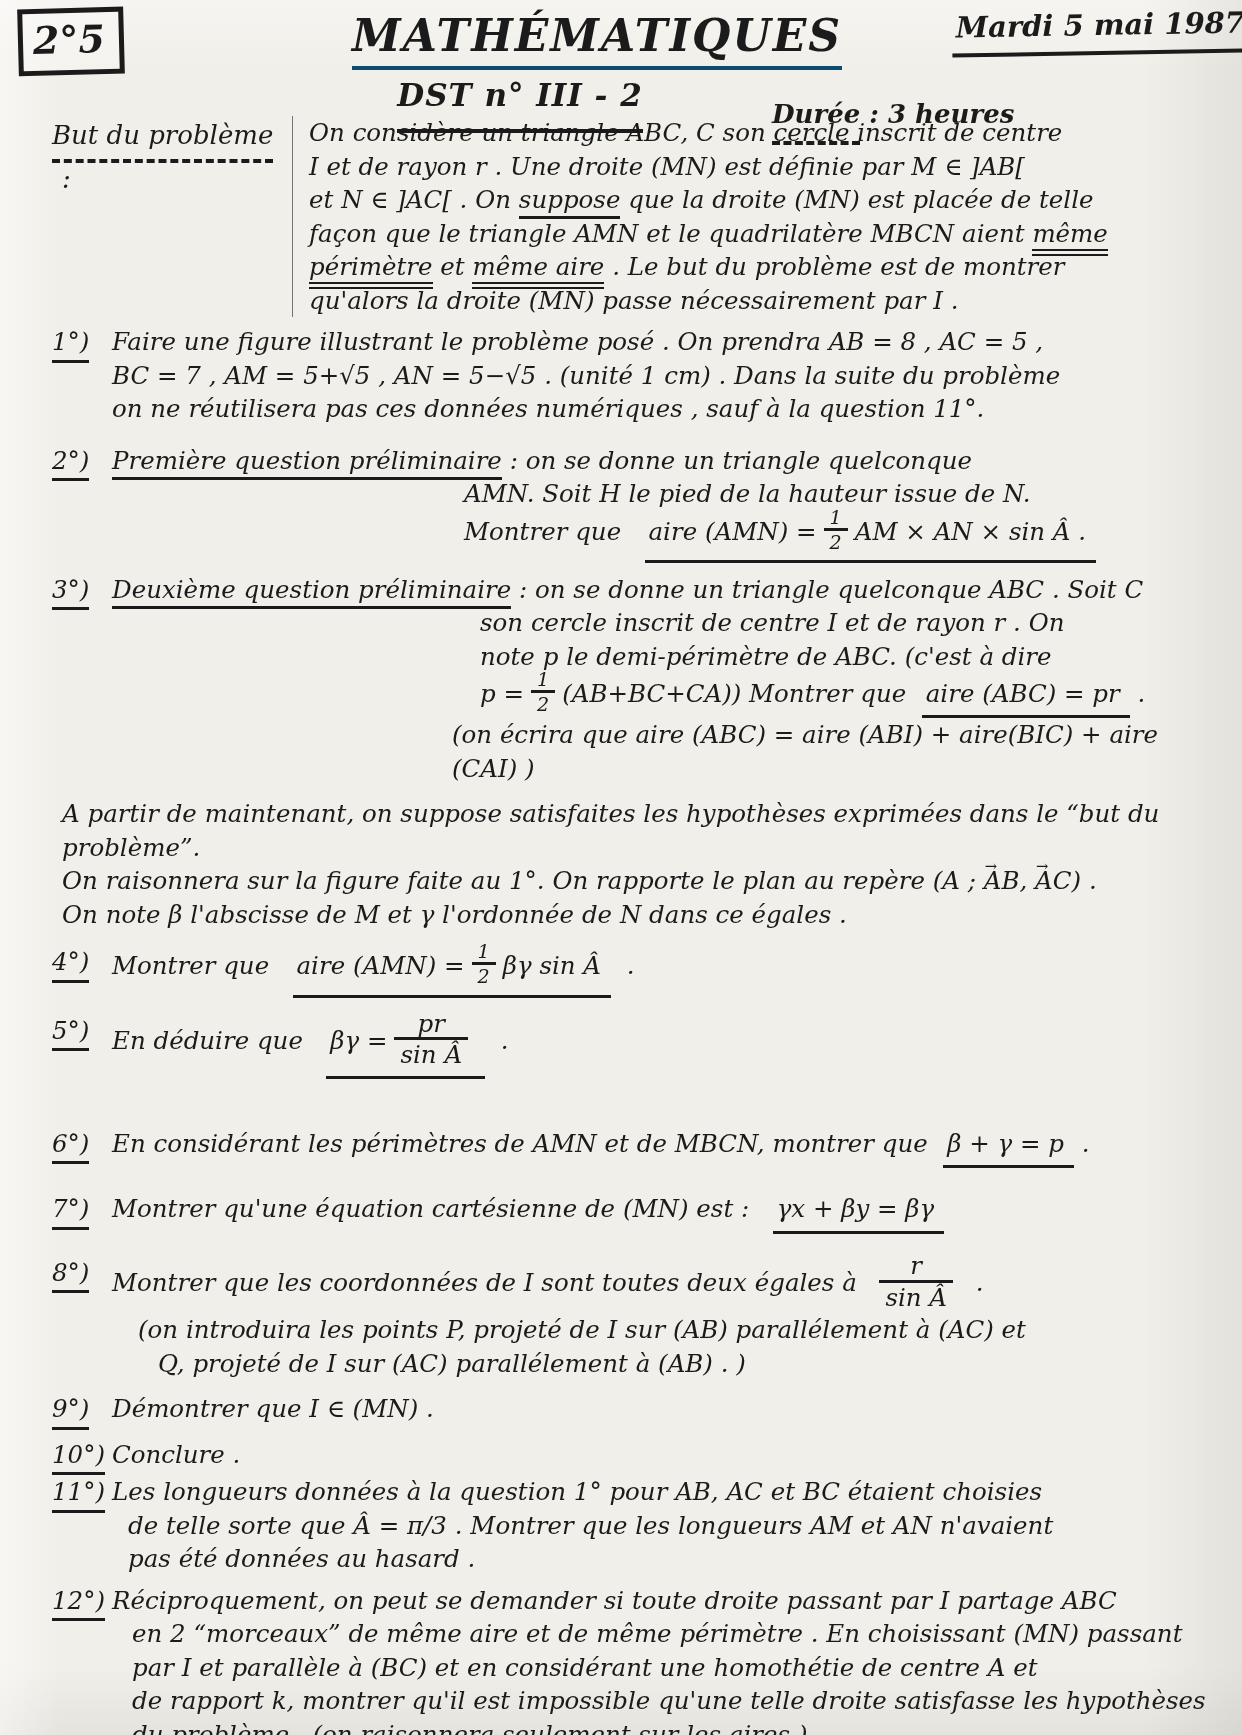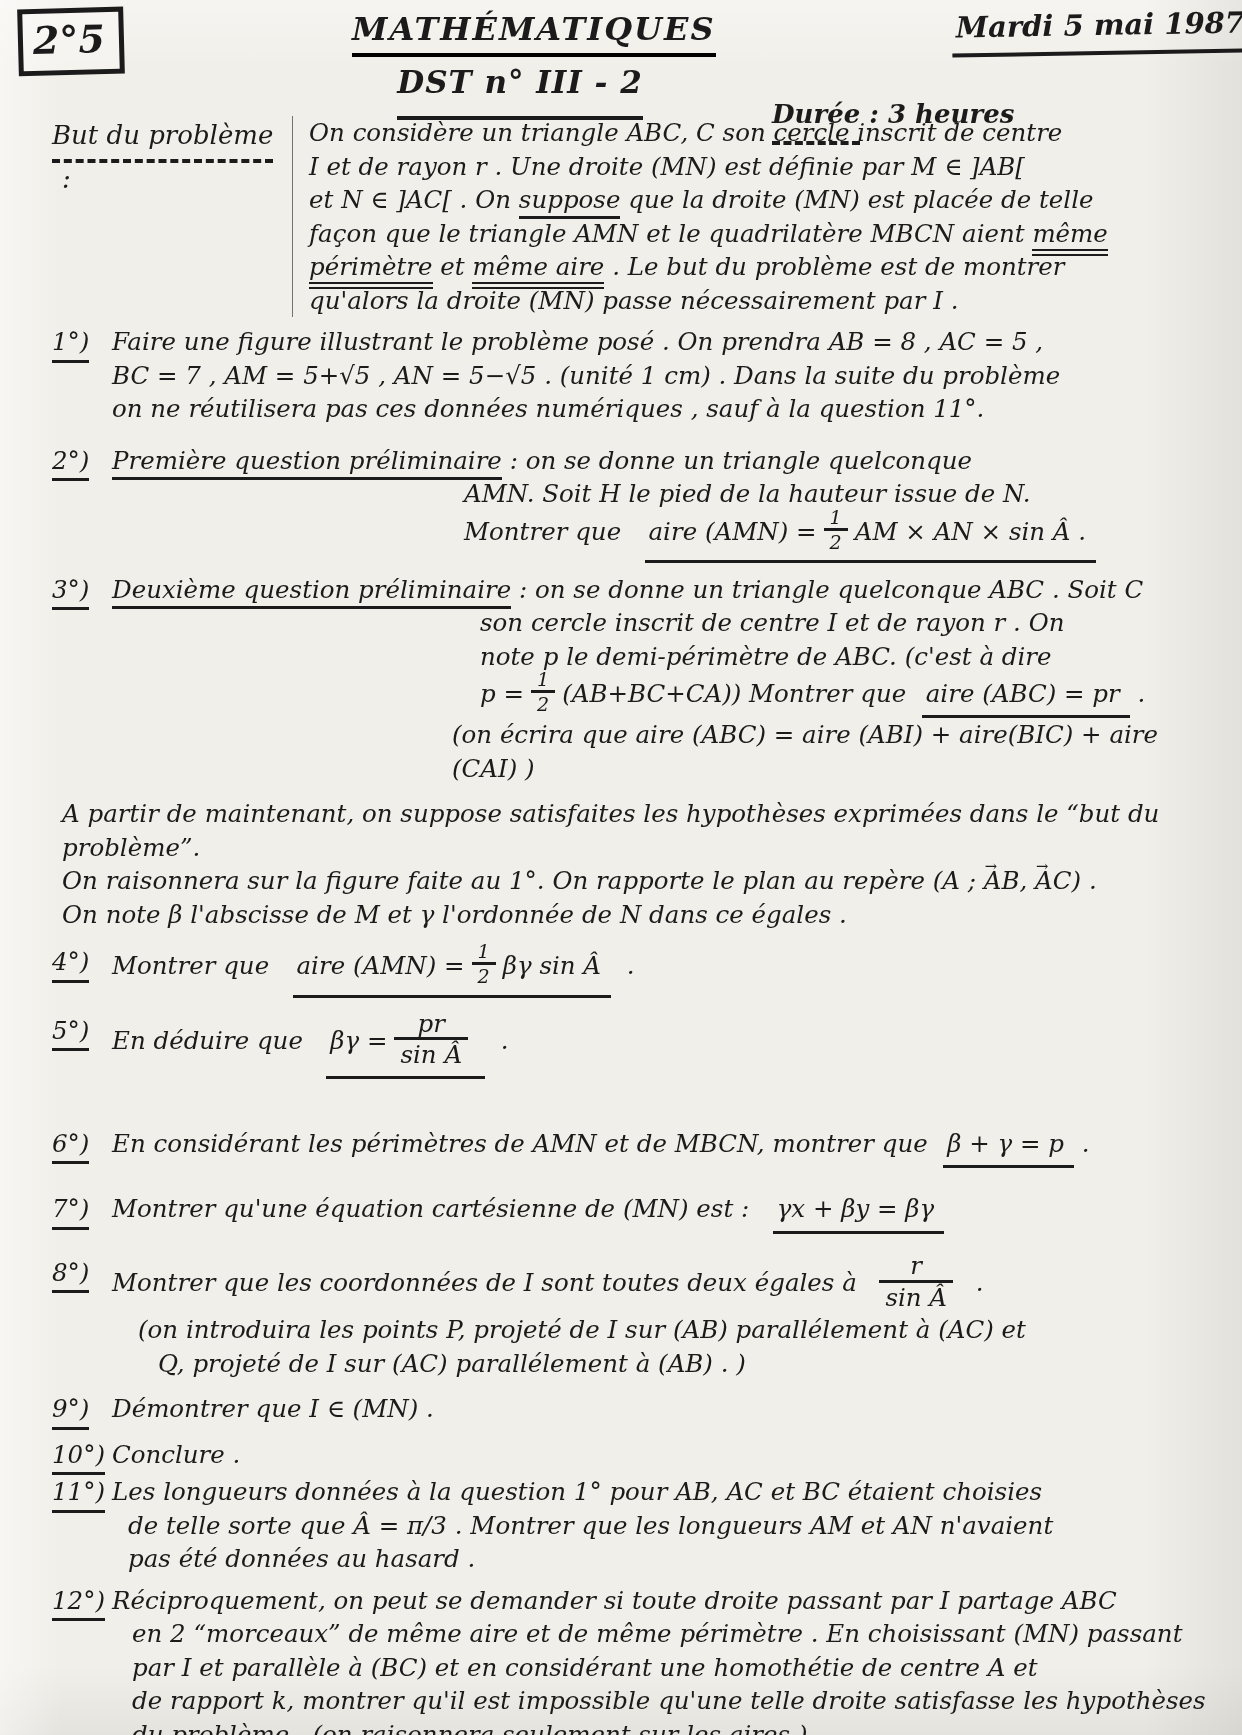--- a/index.html
+++ b/index.html
@@ -27,22 +27,22 @@
   
   .class-box {
     position:absolute; left:18px; top:8px;
     border:5px solid #1b1b1b; padding:4px 14px 8px 10px;
     font-size:38px; font-weight:bold;
     transform:rotate(-1.5deg);
     background:rgba(255,255,255,.25);
   }
   .title-block { position:absolute; left:352px; top:10px; width:336px; text-align:center; }
   .doc-title {
-    display:inline-block; font-size:32px; font-weight:bold; letter-spacing:2px;
-    border-bottom:4px solid #000000; padding-bottom:5px; white-space:nowrap;
+    display:inline-block; font-size:44px; font-weight:bold; letter-spacing:2px;
+    border-bottom:4px solid #0c4a6e; padding-bottom:5px; white-space:nowrap;
   }
   .doc-subtitle {
     display:inline-block; font-size:31px; font-weight:bold; letter-spacing:1px;
     border-bottom:4px solid #1b1b1b; padding-bottom:16px; margin-top:7px; white-space:nowrap;
   }
   .doc-date {
     position:absolute; left:952px; top:8px; font-size:29px; font-weight:bold;
     border-bottom:4px solid #1b1b1b; padding:0 4px 9px; transform:rotate(-1deg);
     white-space:nowrap;
   }

